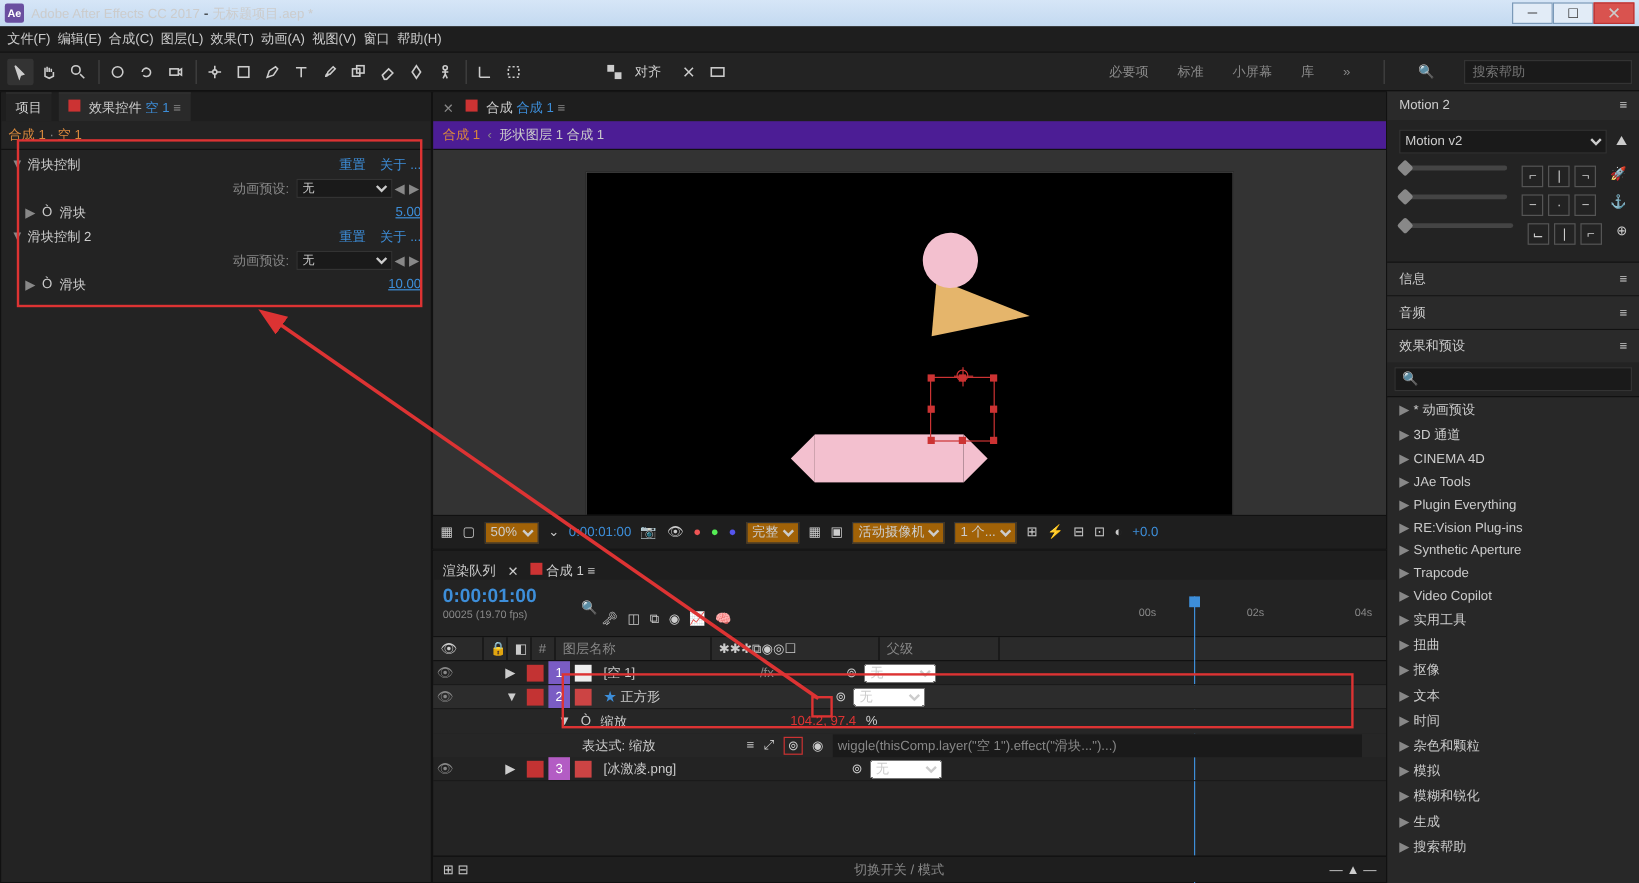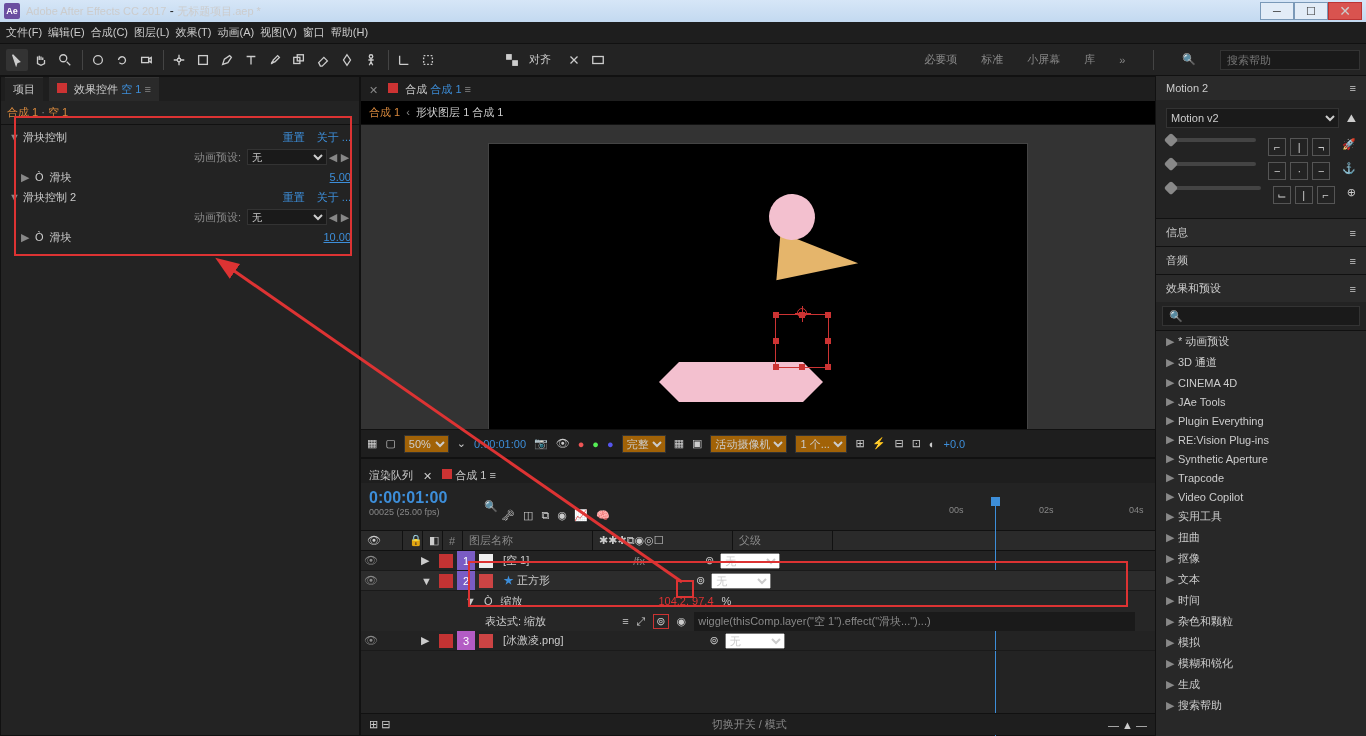--- a/index.html
+++ b/index.html
@@ -57,21 +57,21 @@
 .ec-row .preset { margin-left:auto; color:#888;}
 .ec-row select { background:#1a1a1a; border:1px solid #333; color:#ccc; height:16px; font-size:10px;}
 .ec-row .navbtn { width:12px; color:#888; text-align:center;}
 
 .redbox { border:2px solid #d33; position:absolute; pointer-events:none; z-index:50;}
 
 
 .viewer-tabs { background:#1e1e1e; height:24px; display:flex; align-items:flex-end; padding:0 4px;}
 .viewer-tabs .bc { padding:4px 6px; color:#888;}
 .viewer-tabs .bc .comp { color:#3d8ed9;}
-.viewer-sub { background:#000000; padding:4px 8px; color:#888; border-bottom:1px solid #111;}
+.viewer-sub { background:#4c1d95; padding:4px 8px; color:#888; border-bottom:1px solid #111;}
 .viewer-sub .comp { color:#d9893d;}
 .viewport { flex:1; background:#333; position:relative; overflow:hidden;}
 .canvas { position:absolute; left:50%; top:18px; width:540px; height:310px; background:#000; border:1px solid #444; transform:translateX(-50%);}
 
 .icecream { position:absolute; left:280px; top:50px; transform:rotate(-20deg);}
 .scoop { width:46px; height:46px; background:#f3c0cf; border-radius:50%; position:relative; z-index:2;}
 .cone { width:0; height:0; border-left:24px solid transparent; border-right:24px solid transparent; border-top:80px solid #e5b56b; position:relative; top:-10px; left:0px; transform:rotate(180deg); z-index:1;}
 .cone2{ position:absolute; left:0px;top:28px; transform:rotate(115deg); }
 
 .hex { position:absolute; left:190px; top:218px; width:124px; height:40px; background:#f3c0cf; }
@@ -413,21 +413,21 @@
         <span>渲染队列</span>
         <span>✕</span>
         <span>
           <span style="display:inline-block;width:10px;height:10px;background:#c33;"></span>
           <span>合成 1</span> ≡
         </span>
       </div>
       <div class="tl-head">
         <div class="tc">
           <div class="time">0:00:01:00</div>
-          <div class="fps">00025 (25.00 fps)</div>
+          <div class="fps">00025 (19.70 fps)</div>
         </div>
         <div style="width:20px;display:flex;align-items:center;justify-content:center;">
           <span>🔍</span>
         </div>
         <div class="icons">
           <span>🗝</span>
           <span>◫</span>
           <span>⧉</span>
           <span>◉</span>
           <span>📈</span>

